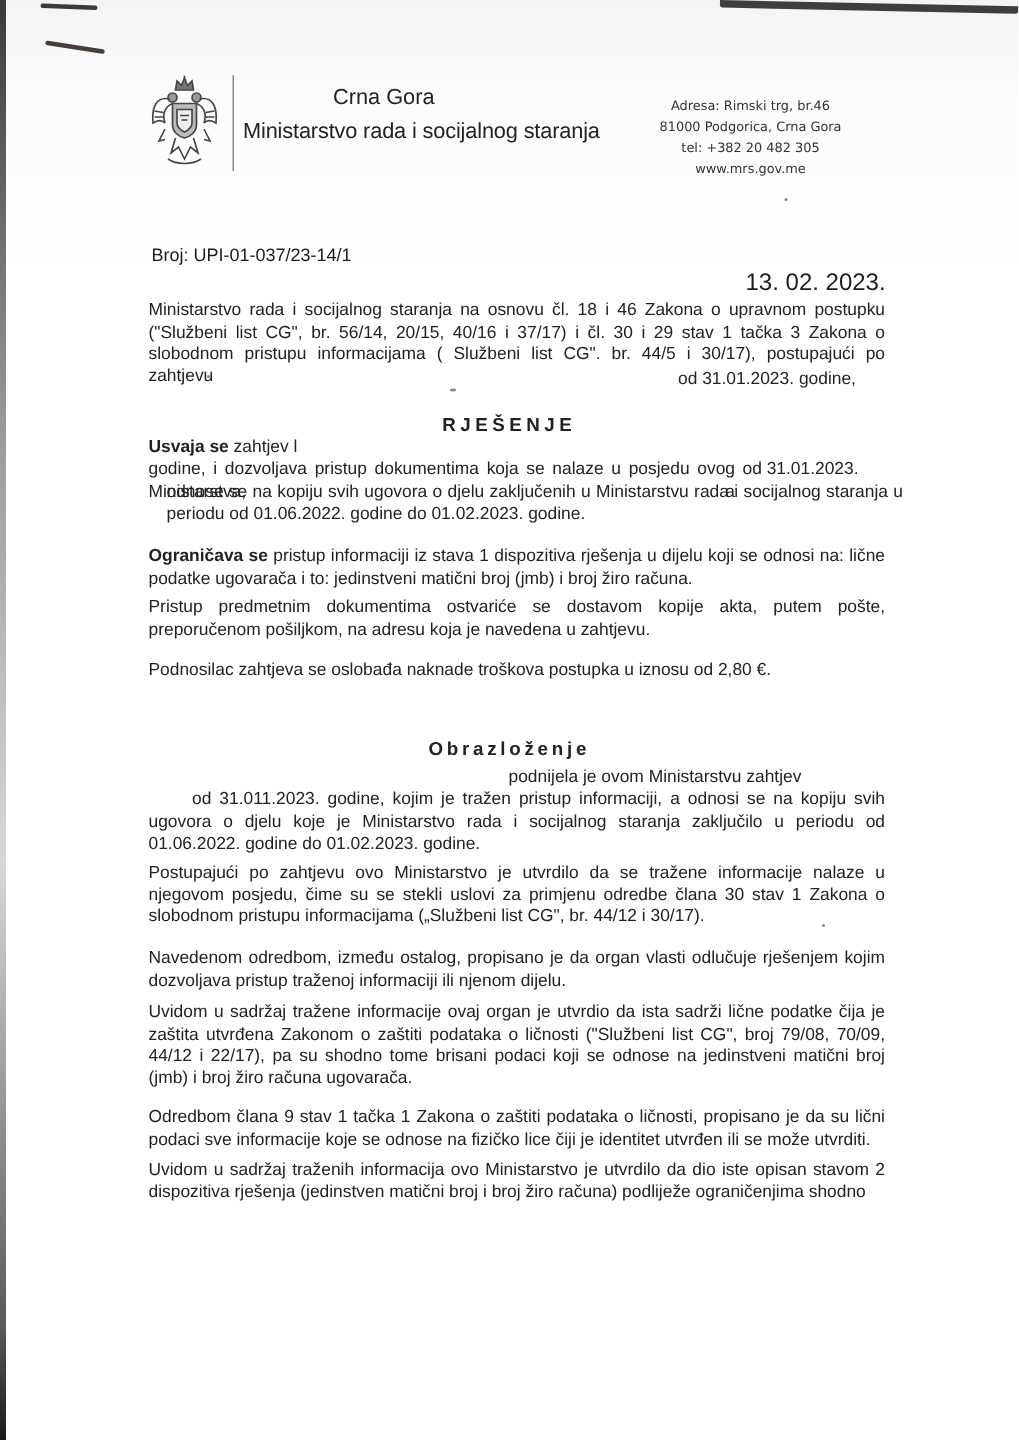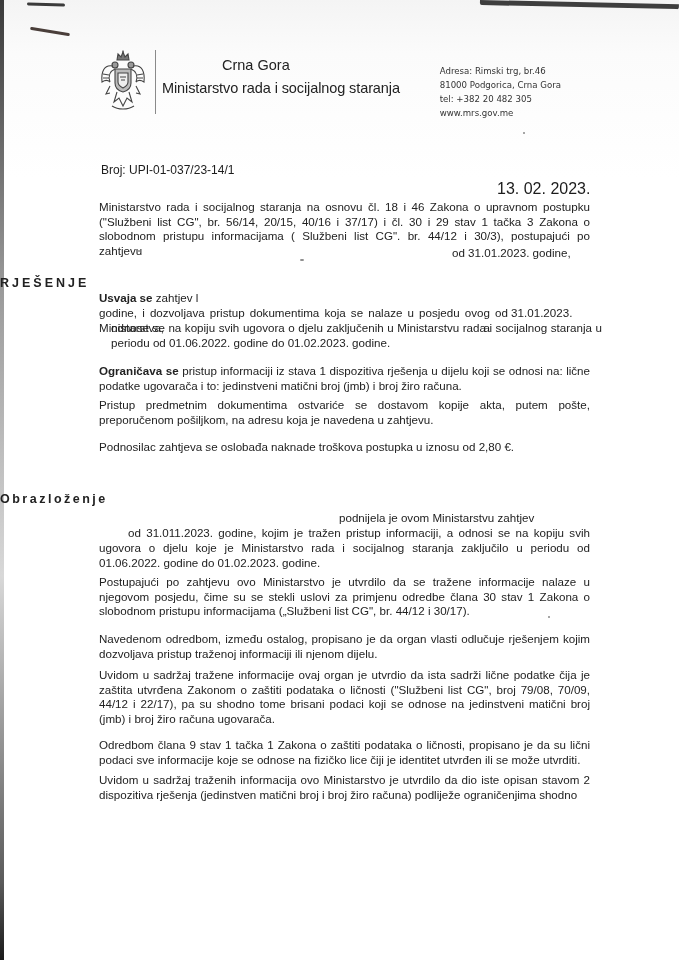--- a/index.html
+++ b/index.html
@@ -76,21 +76,21 @@
     .org-name {
       position: absolute;
       left: 162px; top: 80px;
       font-size: 14.5px;
       color: #222;
       letter-spacing: -0.1px;
     }
     .contact {
       position: absolute;
       right: 118px; top: 64px;
-      text-align: left;
+      text-align: center;
       font-family: "DejaVu Sans", sans-serif;
       font-size: 8.6px;
       line-height: 14px;
       color: #333;
     }
     .contact div { white-space: nowrap; }
 
     
     .doc-number {
       position: absolute;
@@ -110,20 +110,21 @@
       font-size: 11.6px;
       line-height: 14.6px;
       text-align: justify;
       color: #222;
     }
     .text p { margin: 0; }
     .bold { font-weight: bold; }
     .center-title {
       position: absolute;
       left: 0; width: 679px;
+      text-align: center;
       font-weight: bold;
       font-size: 12.5px;
       letter-spacing: 3px;
       color: #222;
     }
     .right-line {
       position: absolute;
       font-size: 11.6px;
       color: #222;
     }
@@ -182,21 +183,21 @@
   </div>
 
   <div class="speck" style="left:523px;top:132px;"></div>
 
   <div class="doc-number">Broj: UPI-01-037/23-14/1</div>
   <div class="doc-date">13. 02. 2023.</div>
 
   <div class="text" style="top:200px;">
     <p style="text-align-last:justify;">Ministarstvo rada i socijalnog staranja na osnovu čl. 18 i  46 Zakona o upravnom postupku</p>
     <p style="text-align-last:justify;">("Službeni list CG", br. 56/14, 20/15, 40/16 i 37/17) i čl. 30 i 29 stav 1 tačka 3 Zakona o</p>
-    <p style="text-align-last:justify;">slobodnom pristupu informacijama ( Službeni list CG". br. 44/12 i 30/3), postupajući po</p>
+    <p style="text-align-last:justify;">slobodnom pristupu informacijama ( Službeni list CG". br. 44/5 i 30/17), postupajući po</p>
     <p>zahtjevu</p>
   </div>
   <div class="right-line" style="left:452px;top:246px;">od 31.01.2023. godine,</div>
 
   <div class="center-title" style="top:276px;">RJEŠENJE</div>
 
   <div class="text" style="top:291px;">
     <p><span class="bold">Usvaja se</span><span> zahtjev l</span></p>
   </div>
   <div class="right-line" style="left:495px;top:306px;">od 31.01.2023.</div>

